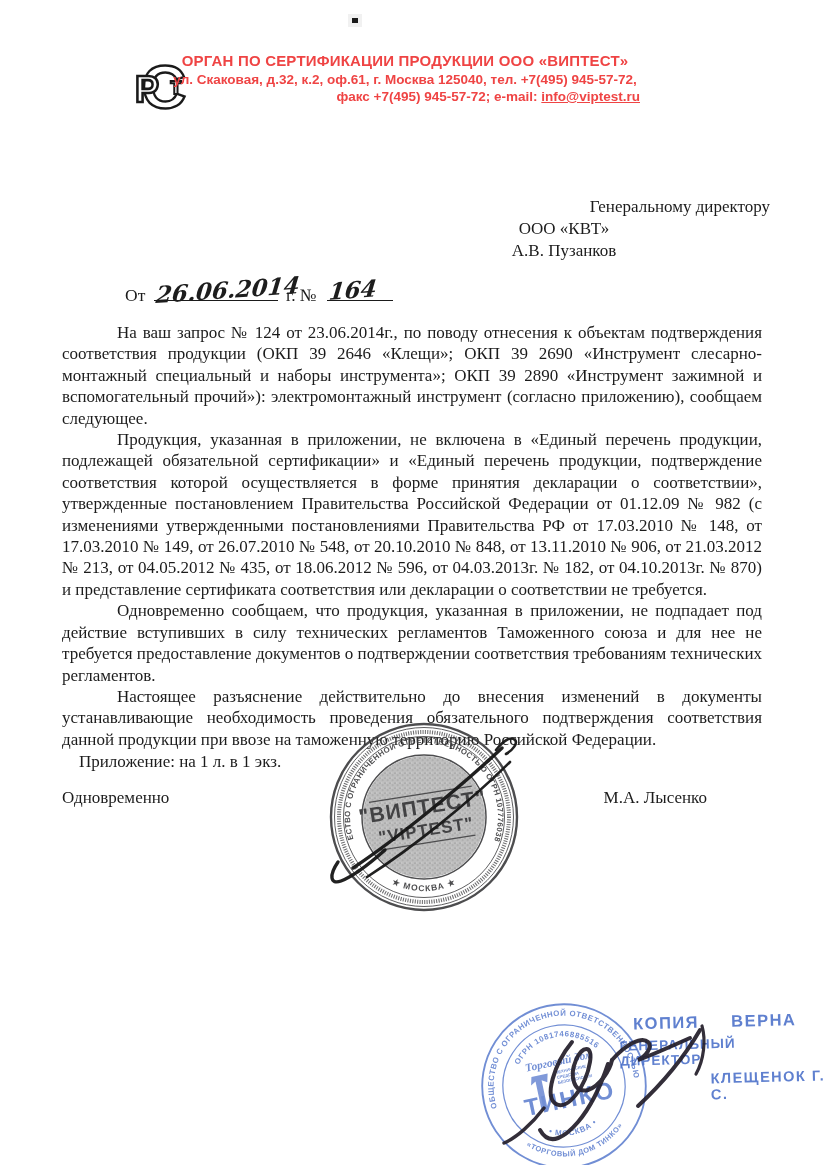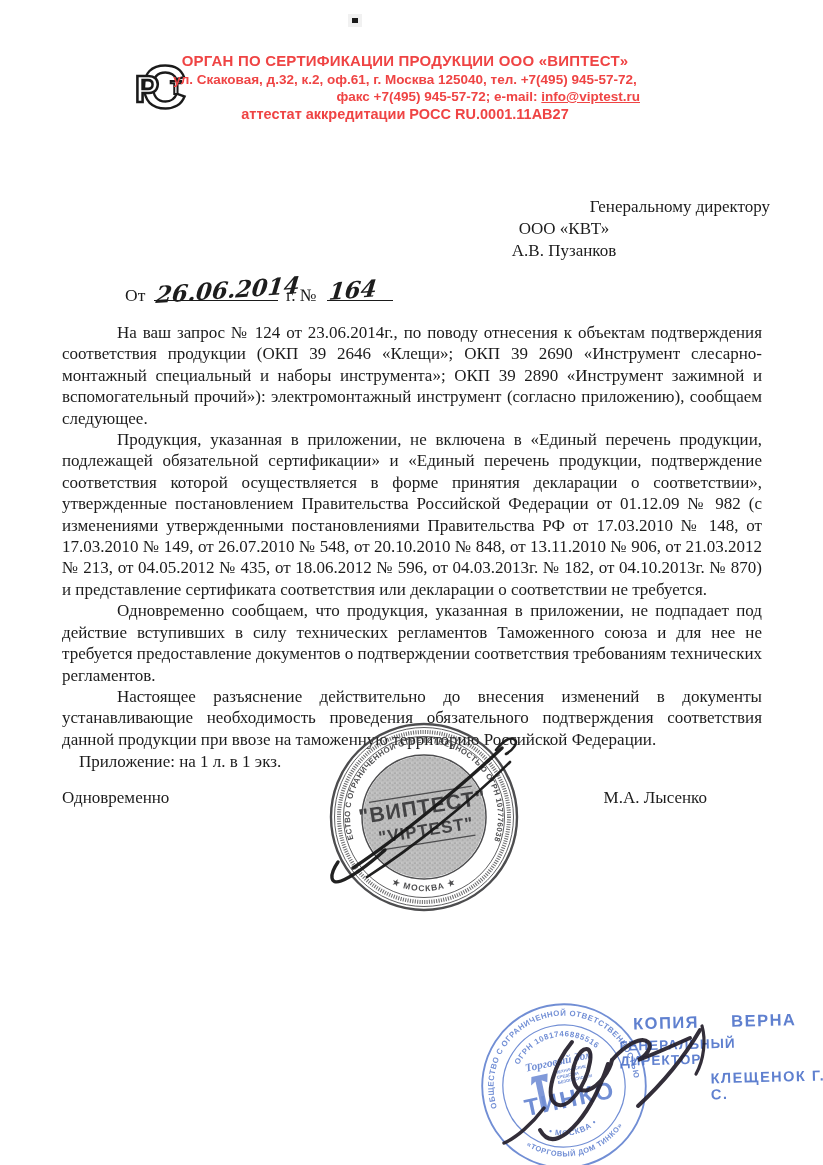--- a/index.html
+++ b/index.html
@@ -65,21 +65,20 @@
       <text x="42" y="62" font-size="62" text-anchor="middle" fill="#ffffff" stroke="#1a1a1a" stroke-width="2.4">С</text>
       <text x="13" y="56" font-size="36" fill="#ffffff" stroke="#1a1a1a" stroke-width="2.6">Р</text>
       <text x="48" y="48" font-size="24" fill="#ffffff" stroke="#1a1a1a" stroke-width="2">т</text>
     </g>
   </svg>
 
   <div class="letterhead-text">
     <div class="lh-org">ОРГАН ПО СЕРТИФИКАЦИИ ПРОДУКЦИИ ООО «ВИПТЕСТ»</div>
     <div class="lh-addr">ул. Скаковая, д.32, к.2, оф.61, г. Москва 125040, тел. +7(495) 945-57-72,</div>
     <div class="lh-fax"><span>факс +7(495) 945-57-72; e-mail: </span><span class="lh-email">info@viptest.ru</span></div>
-    <div class="lh-accred">аттестат аккредитации РОСС RU.0001.11АВ27</div>
   </div>
 
   <div class="recipient">
     <div class="r1">Генеральному директору</div>
     <div class="r2">ООО «КВТ»</div>
     <div class="r3">А.В. Пузанков</div>
   </div>
 
   <div class="refline">
     <span>От</span>

